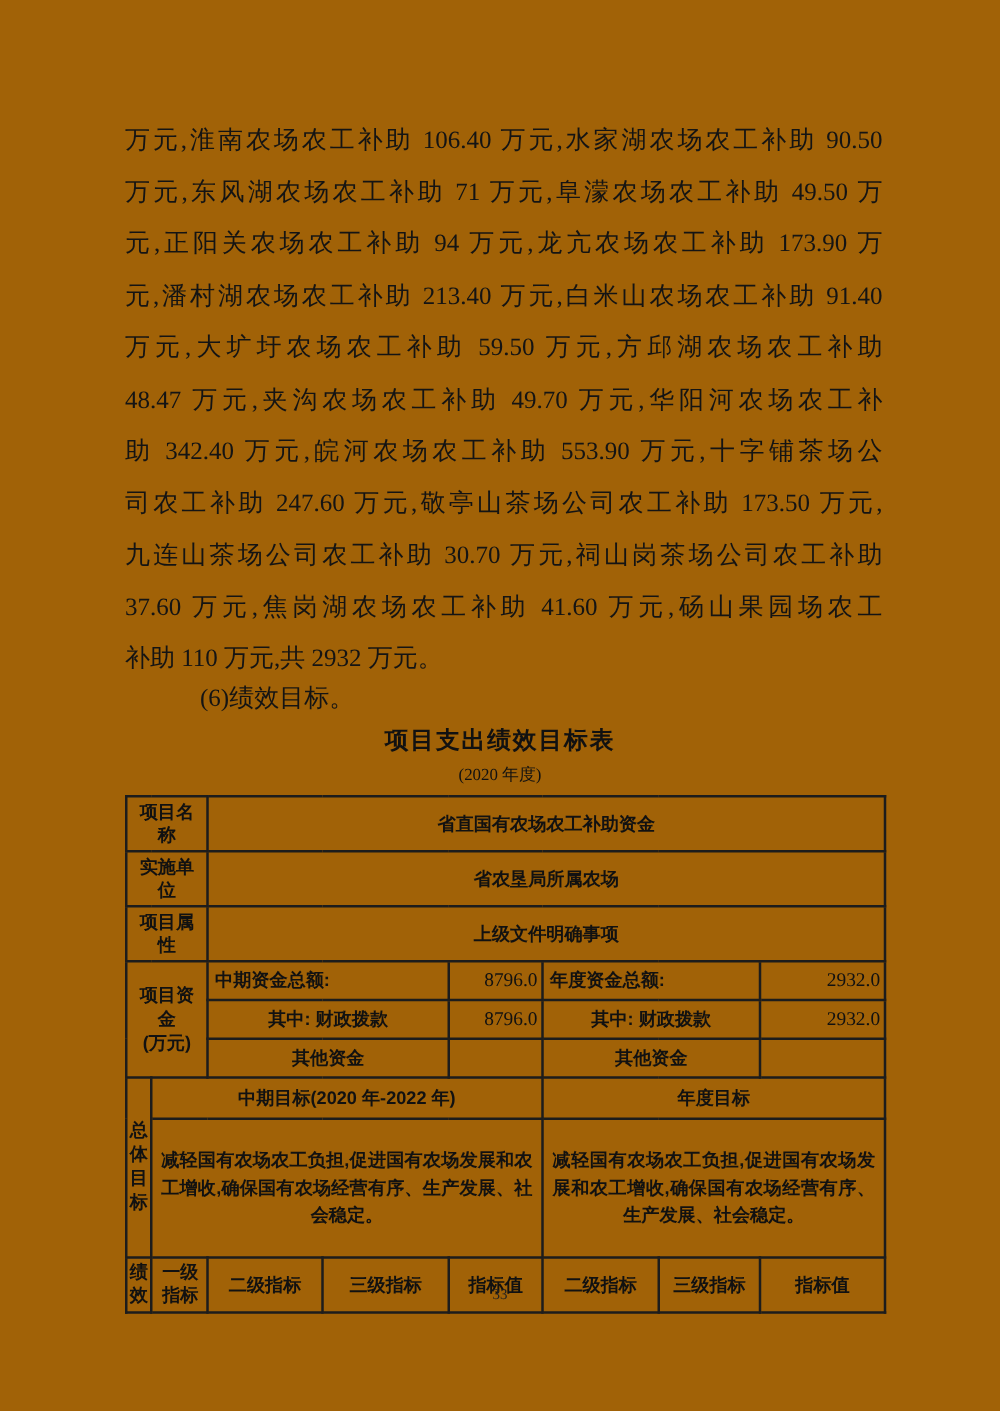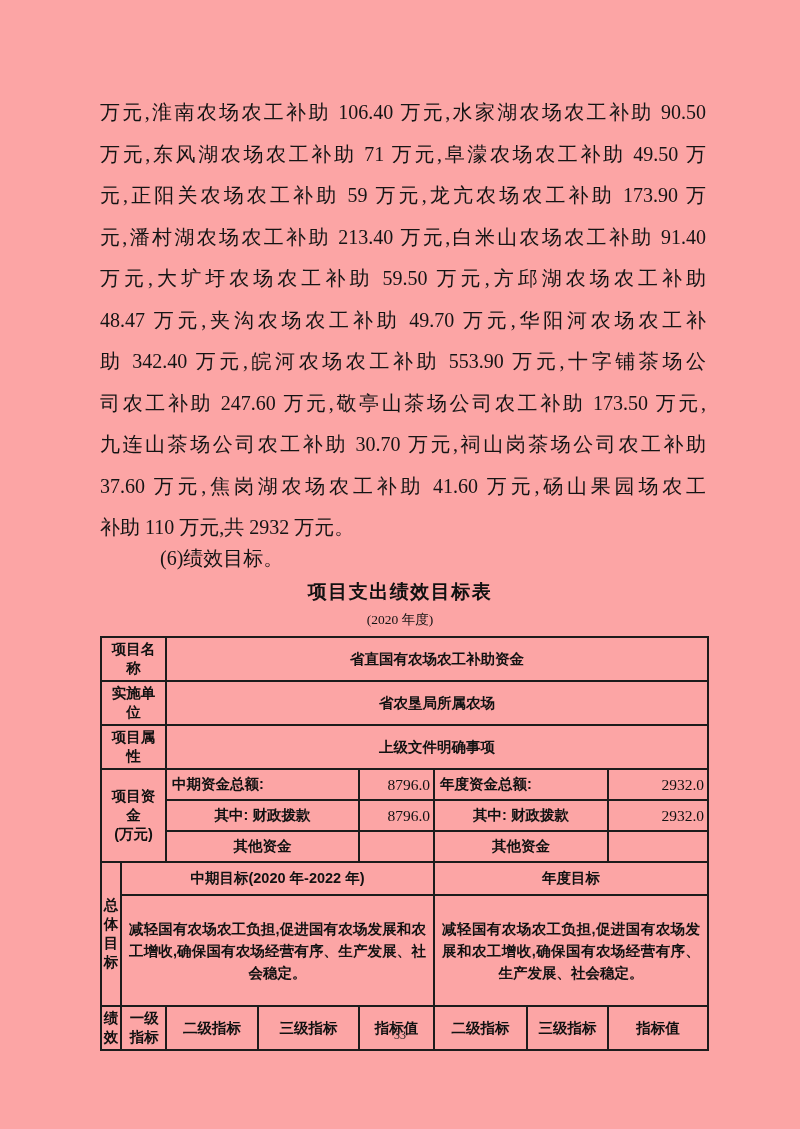--- a/index.html
+++ b/index.html
@@ -2,21 +2,21 @@
 <html><head>
 <meta charset="utf-8">
 <style>
   * { margin: 0; padding: 0; box-sizing: border-box; }
   html, body { background: #e8e8e8; }
   .page {
     position: relative;
     width: 800px;
     height: 1129px;
     margin: 0 auto;
-    background: #fca5a5;
+    background: #a16207;
     color: #1a1a1a;
     font-family: "Liberation Serif", "DejaVu Serif", serif;
     overflow: hidden;
   }
   
   .body-text {
     position: absolute;
     top: 92px; left: 100px;
     width: 606px;
     font-size: 20px;
@@ -130,21 +130,21 @@
   }
 </style>
 </head>
 <body>
 
 <div class="page">
 
   <div class="body-text">
       <div class="bline">万元,淮南农场农工补助 106.40 万元,水家湖农场农工补助 90.50</div>
       <div class="bline">万元,东风湖农场农工补助 71 万元,阜濛农场农工补助 49.50 万</div>
-      <div class="bline">元,正阳关农场农工补助 59 万元,龙亢农场农工补助 173.90 万</div>
+      <div class="bline">元,正阳关农场农工补助 94 万元,龙亢农场农工补助 173.90 万</div>
       <div class="bline">元,潘村湖农场农工补助 213.40 万元,白米山农场农工补助 91.40</div>
       <div class="bline">万元,大圹圩农场农工补助 59.50 万元,方邱湖农场农工补助</div>
       <div class="bline">48.47 万元,夹沟农场农工补助 49.70 万元,华阳河农场农工补</div>
       <div class="bline">助 342.40 万元,皖河农场农工补助 553.90 万元,十字铺茶场公</div>
       <div class="bline">司农工补助 247.60 万元,敬亭山茶场公司农工补助 173.50 万元,</div>
       <div class="bline">九连山茶场公司农工补助 30.70 万元,祠山岗茶场公司农工补助</div>
       <div class="bline">37.60 万元,焦岗湖农场农工补助 41.60 万元,砀山果园场农工</div>
       <div class="bline">补助 110 万元,共 2932 万元。</div>
     </div>
 

